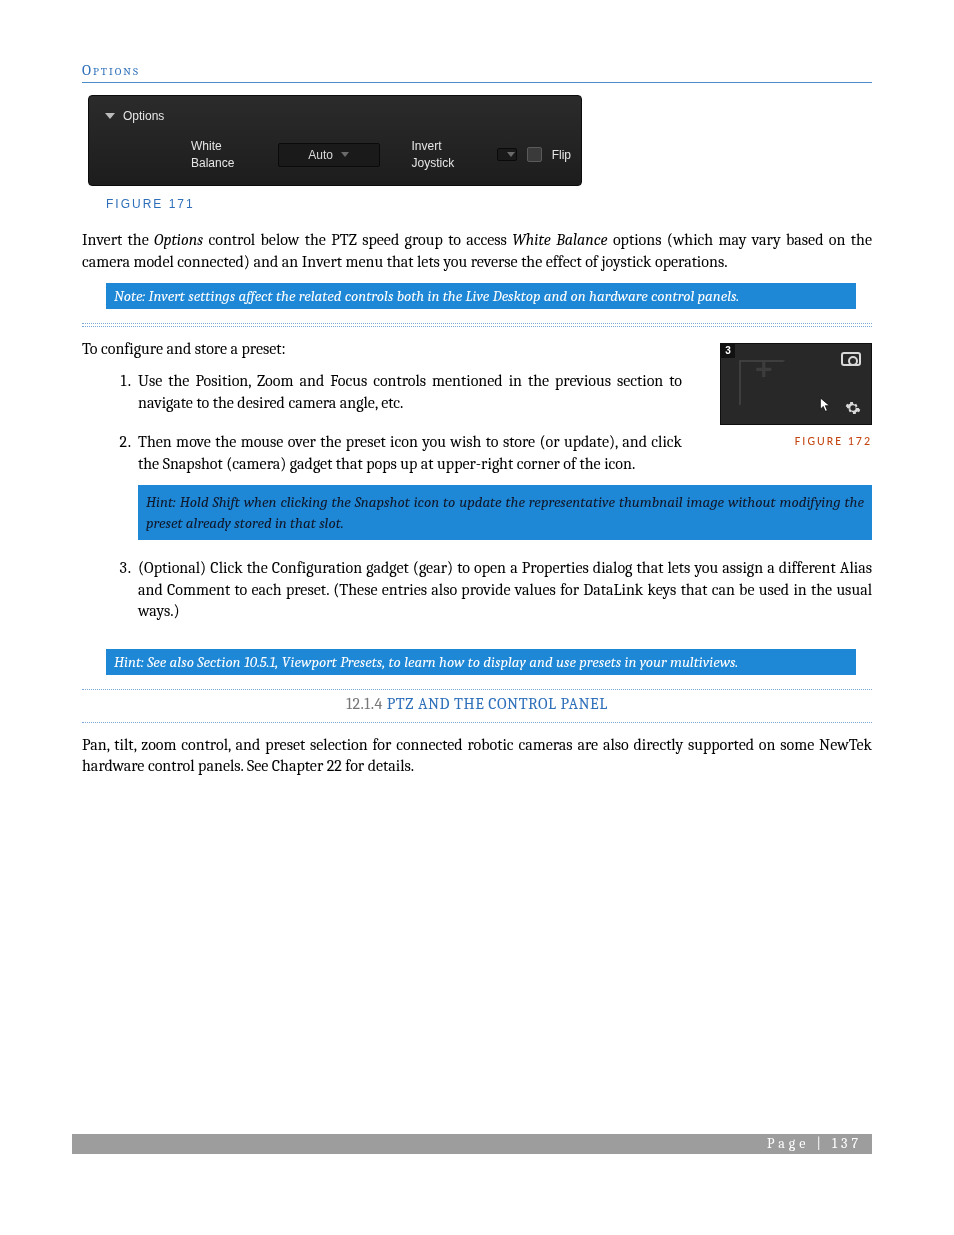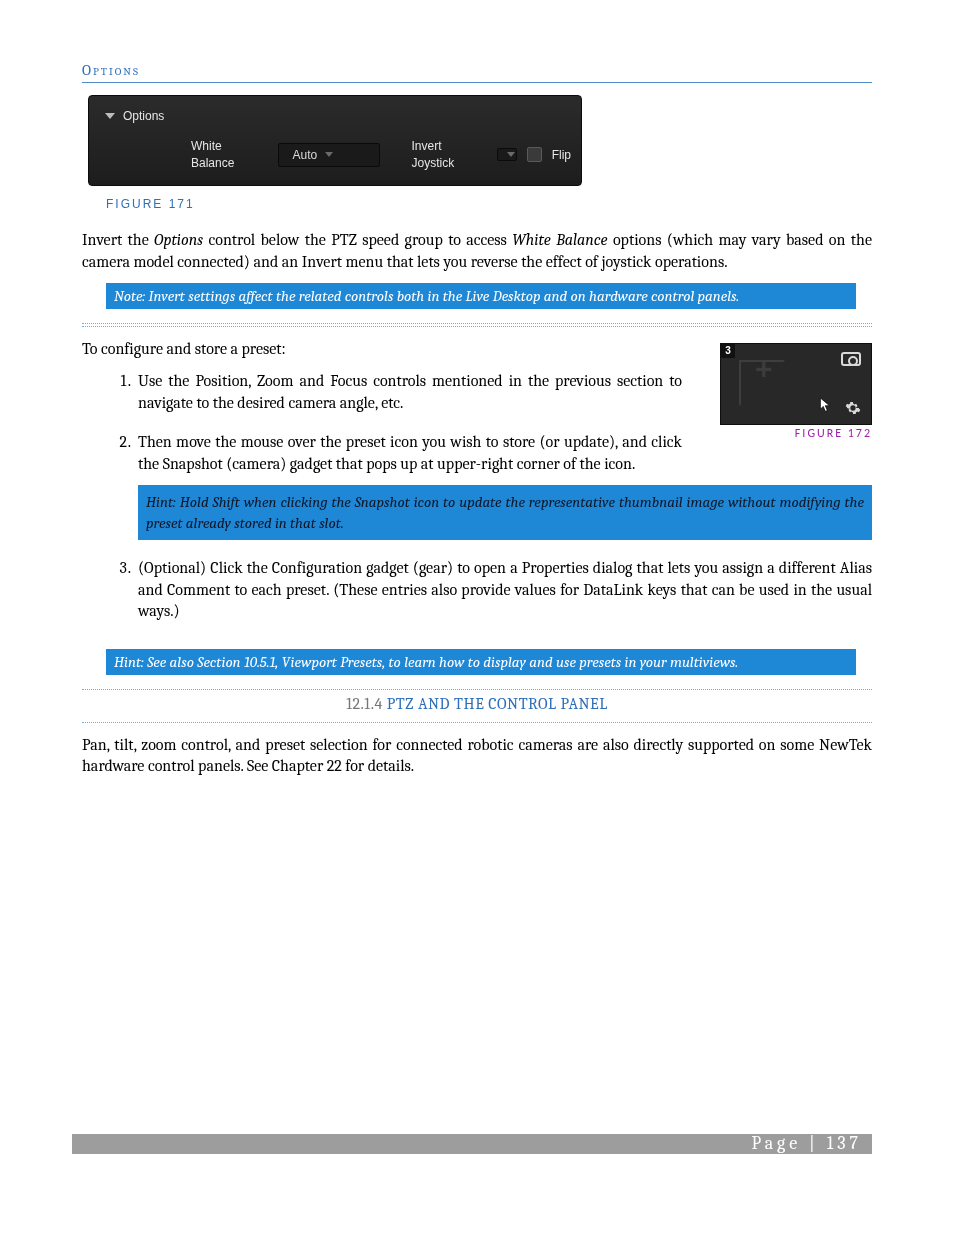--- a/index.html
+++ b/index.html
@@ -28,23 +28,24 @@
   }
 
   .figure-caption {
     color: #2e6fba;
     font-size: 12px;
     letter-spacing: 2px;
     margin: 10px 0 18px 24px;
     font-family: Liberation Sans, sans-serif;
   }
   .figure-caption-right {
-    color: #a21caf;
+    color: #c2410c;
     font-size: 12px;
     letter-spacing: 2px;
+    margin-top: 8px;
     text-align: right;
     font-family: Calibri, Arial, sans-serif;
   }
 
   
   .ui-panel {
     background: linear-gradient(#2b2b2b, #1d1d1d);
     border: 1px solid #0c0c0c;
     border-radius: 4px;
     width: 494px;
@@ -72,21 +73,21 @@
     gap: 10px;
     padding-left: 92px;
   }
   .dd {
     background: #1a1a1a;
     border: 1px solid #0a0a0a;
     border-radius: 2px;
     padding: 3px 14px;
     display: flex;
     align-items: center;
-    justify-content: flex-start;
+    justify-content: center;
     min-width: 102px;
     color: #d8d8d8;
     font-size: 12px;
   }
   .dd .tri-sm {
     width: 0; height: 0;
     border-left: 4px solid transparent;
     border-right: 4px solid transparent;
     border-top: 5px solid #6a6a6a;
     margin-left: 8px;
@@ -219,21 +220,21 @@
 
   .footer {
     position: absolute;
     left: 72px; right: 82px;
     bottom: 46px;
     height: 20px;
     background: #9d9d9d;
     color: #fff;
     font-family: Cambria, Georgia, serif;
     letter-spacing: 4px;
-    font-size: 18px;
+    font-size: 14px;
     display: flex;
     justify-content: flex-end;
     align-items: center;
     padding-right: 10px;
   }
   .clearfix::after { content: ""; display: table; clear: both; }
 </style>
 </head>
 <body>
 

